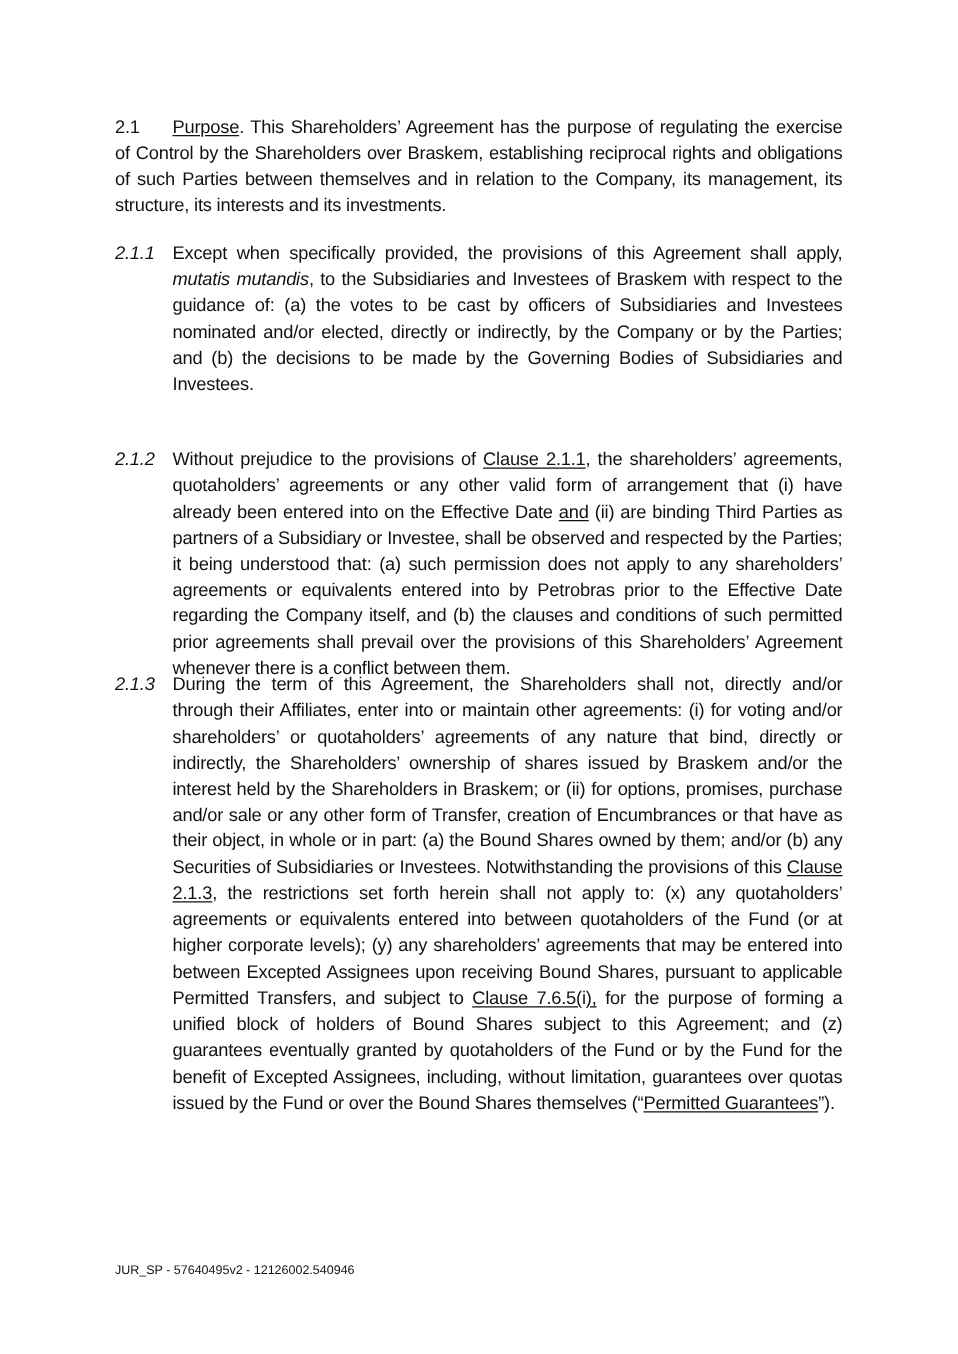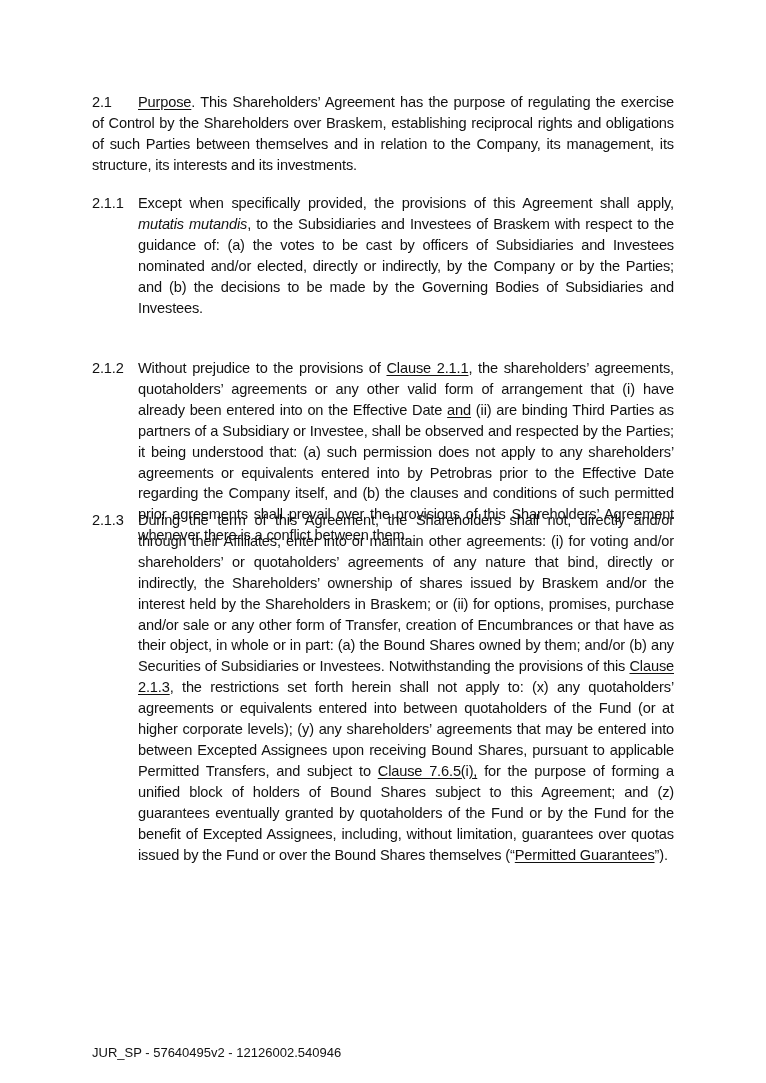--- a/index.html
+++ b/index.html
@@ -13,30 +13,30 @@
   }
   .para {
     position: absolute; left: 92px; width: 582px;
     text-align: justify; margin: 0;
   }
   .para.main { top: 92px; }
   .num-inline { display: inline-block; width: 46px; }
   .sub {
     position: absolute; left: 92px; width: 582px;
   }
-  .sub .num { position: absolute; left: 0; top: 0; }
+  .sub .num { position: absolute; left: 0; top: 0; font-style: italic; }
   .sub .body { margin: 0 0 0 46px; text-align: justify; }
   #s211 { top: 193px; }
   #s212 { top: 358px; }
-  #s213 { top: 510px; }
+  #s213 { top: 538px; }
   u { text-decoration: underline; text-underline-offset: 2px; }
   em { font-style: italic; }
   .footer {
-    position: absolute; left: 92px; top: 1048px;
-    font-size: 13px; line-height: 10px; letter-spacing: 0;
+    position: absolute; left: 92px; top: 1012px;
+    font-size: 10px; line-height: 10px; letter-spacing: 0;
     font-family: "Liberation Sans", sans-serif; color: #111;
   }
 </style>
 </head>
 <body>
 
 <div class="page">
 
   <p class="para main"><span class="num-inline">2.1</span><u>Purpose</u><span>. This Shareholders’ Agreement has the purpose of regulating the exercise of Control by the Shareholders over Braskem, establishing reciprocal rights and obligations of such Parties between themselves and in relation to the Company, its management, its structure, its interests and its investments.</span></p>
 

